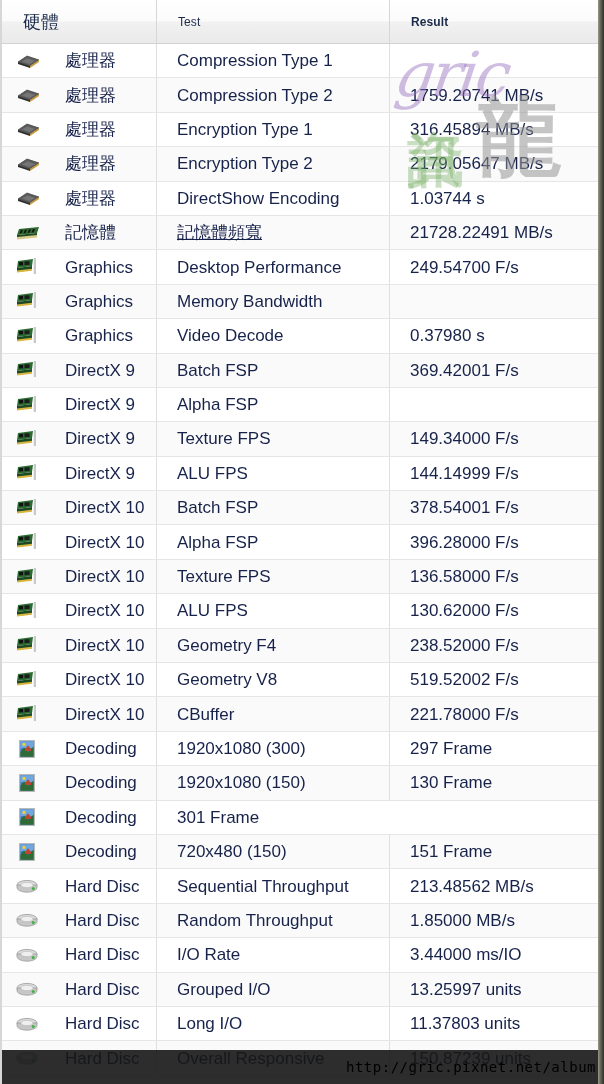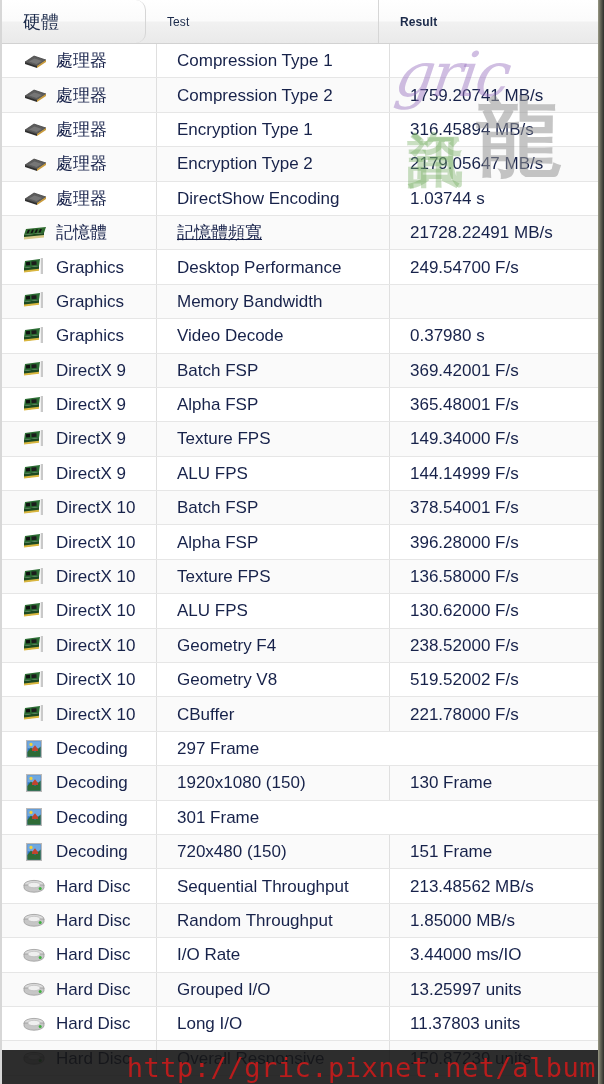--- a/index.html
+++ b/index.html
@@ -58,21 +58,21 @@
   }
   .hdr .hcell {
     display: flex;
     align-items: center;
     font-size: 12px;
     color: #1b2a4a;
     padding-left: 21px;
     box-sizing: border-box;
     letter-spacing: .1px;
   }
-  .hdr .hcell.c1 { width: 144px; border-right: 1px solid #d6d6d6; border-radius: 10px; }
+  .hdr .hcell.c1 { width: 155px; border-right: 1px solid #d6d6d6; }
   .hdr .hcell.c2 { width: 233px; border-right: 1px solid #d6d6d6; }
   .hdr .hcell.c3 { width: 208px; font-weight: bold; }
   .hdr .hcell.c1 { font-family: "DejaVu Sans", "Liberation Sans", sans-serif; font-size: 18px; }
 
   .rows { position: relative; }
 
   .row {
     display: flex;
     height: 34.4px;
     border-bottom: 1px solid #e6e6e6;
@@ -86,21 +86,22 @@
     align-items: center;
     box-sizing: border-box;
     font-size: 17px;
     color: #17224a;
     overflow: hidden;
     white-space: nowrap;
   }
   .cell.c1 {
     width: 155px;
     border-right: 1px solid #dfdfdf;
-    padding-left: 20px;
+    padding-left: 13px;
+    gap: 16px;
   }
   .cell.c2 {
     width: 233px;
     border-right: 1px solid #dfdfdf;
     padding-left: 20px;
   }
   .cell.c3 {
     width: 208px;
     padding-left: 20px;
   }
@@ -171,22 +172,22 @@
     background: rgba(22,22,22,0.90);
     z-index: 35;
     display: flex;
     align-items: center;
     justify-content: flex-end;
     padding-right: 8px;
     box-sizing: border-box;
   }
   #wm-bar .url {
     font-family: "DejaVu Sans Mono", "Liberation Mono", monospace;
-    font-size: 27px;
-    color: #b91c1c;
+    font-size: 14px;
+    color: #000000;
     letter-spacing: 0.5px;
   }
 </style>
 </head>
 <body>
 
 <div id="app">
 
   <div id="edge-left"></div>
 
@@ -414,23 +415,20 @@
                 <polygon points="2,14.5 17,12.7 17,14.8 2,16.6" fill="#d9b63f"></polygon>
                 <rect x="18" y="2" width="3" height="16" fill="#c9c9c9"></rect>
                 <rect x="18" y="2" width="1" height="16" fill="#efefef"></rect>
               </svg>
             </span>
             <span class="lbl">DirectX 9</span>
           </div>
           <div class="cell c2">
             <span class="lbl">Alpha FSP</span>
           </div>
-          <div class="cell c3">
-            <span class="lbl">365.48001 F/s</span>
-          </div>
         </div>
         <div class="row alt">
           <div class="cell c1">
             <span class="ico">
               <svg width="26" height="22" viewBox="0 0 26 22">
                 <polygon points="2,12 3,5 18,3 17,10" fill="#2a6b32"></polygon>
                 <polygon points="2,12 17,10 17,14 2,16" fill="#1c4a22"></polygon>
                 <rect x="4" y="6" width="4" height="3.4" fill="#101010" transform="rotate(-4 6 7.7)"></rect>
                 <rect x="9.5" y="5.4" width="5" height="3.6" fill="#1c1c1c" transform="rotate(-4 12 7.2)"></rect>
                 <polygon points="2,14.5 17,12.7 17,14.8 2,16.6" fill="#d9b63f"></polygon>
@@ -630,20 +628,23 @@
                 <rect x="4" y="2" width="16" height="18" fill="#b9b9b9"></rect>
                 <rect x="5.4" y="3.3" width="13.2" height="15.4" fill="#2d74c6"></rect>
                 <rect x="5.4" y="3.3" width="13.2" height="7" fill="#6fa8e0"></rect>
                 <circle cx="9" cy="6.4" r="1.6" fill="#f0d23a"></circle>
                 <polygon points="5.4,14 9,9.5 13,14 18.6,8.5 18.6,18.7 5.4,18.7" fill="#2f6b35"></polygon>
                 <polygon points="10,11 13,7.2 16,11 16,13 10,13" fill="#c0452e"></polygon>
               </svg>
             </span>
             <span class="lbl">Decoding</span>
           </div>
+          <div class="cell c2">
+            <span class="lbl">1920x1080 (300)</span>
+          </div>
           <div class="cell c3">
             <span class="lbl">297 Frame</span>
           </div>
         </div>
         <div class="row alt">
           <div class="cell c1">
             <span class="ico">
               <svg width="26" height="22" viewBox="0 0 26 22">
                 <rect x="4" y="2" width="16" height="18" fill="#b9b9b9"></rect>
                 <rect x="5.4" y="3.3" width="13.2" height="15.4" fill="#2d74c6"></rect>

